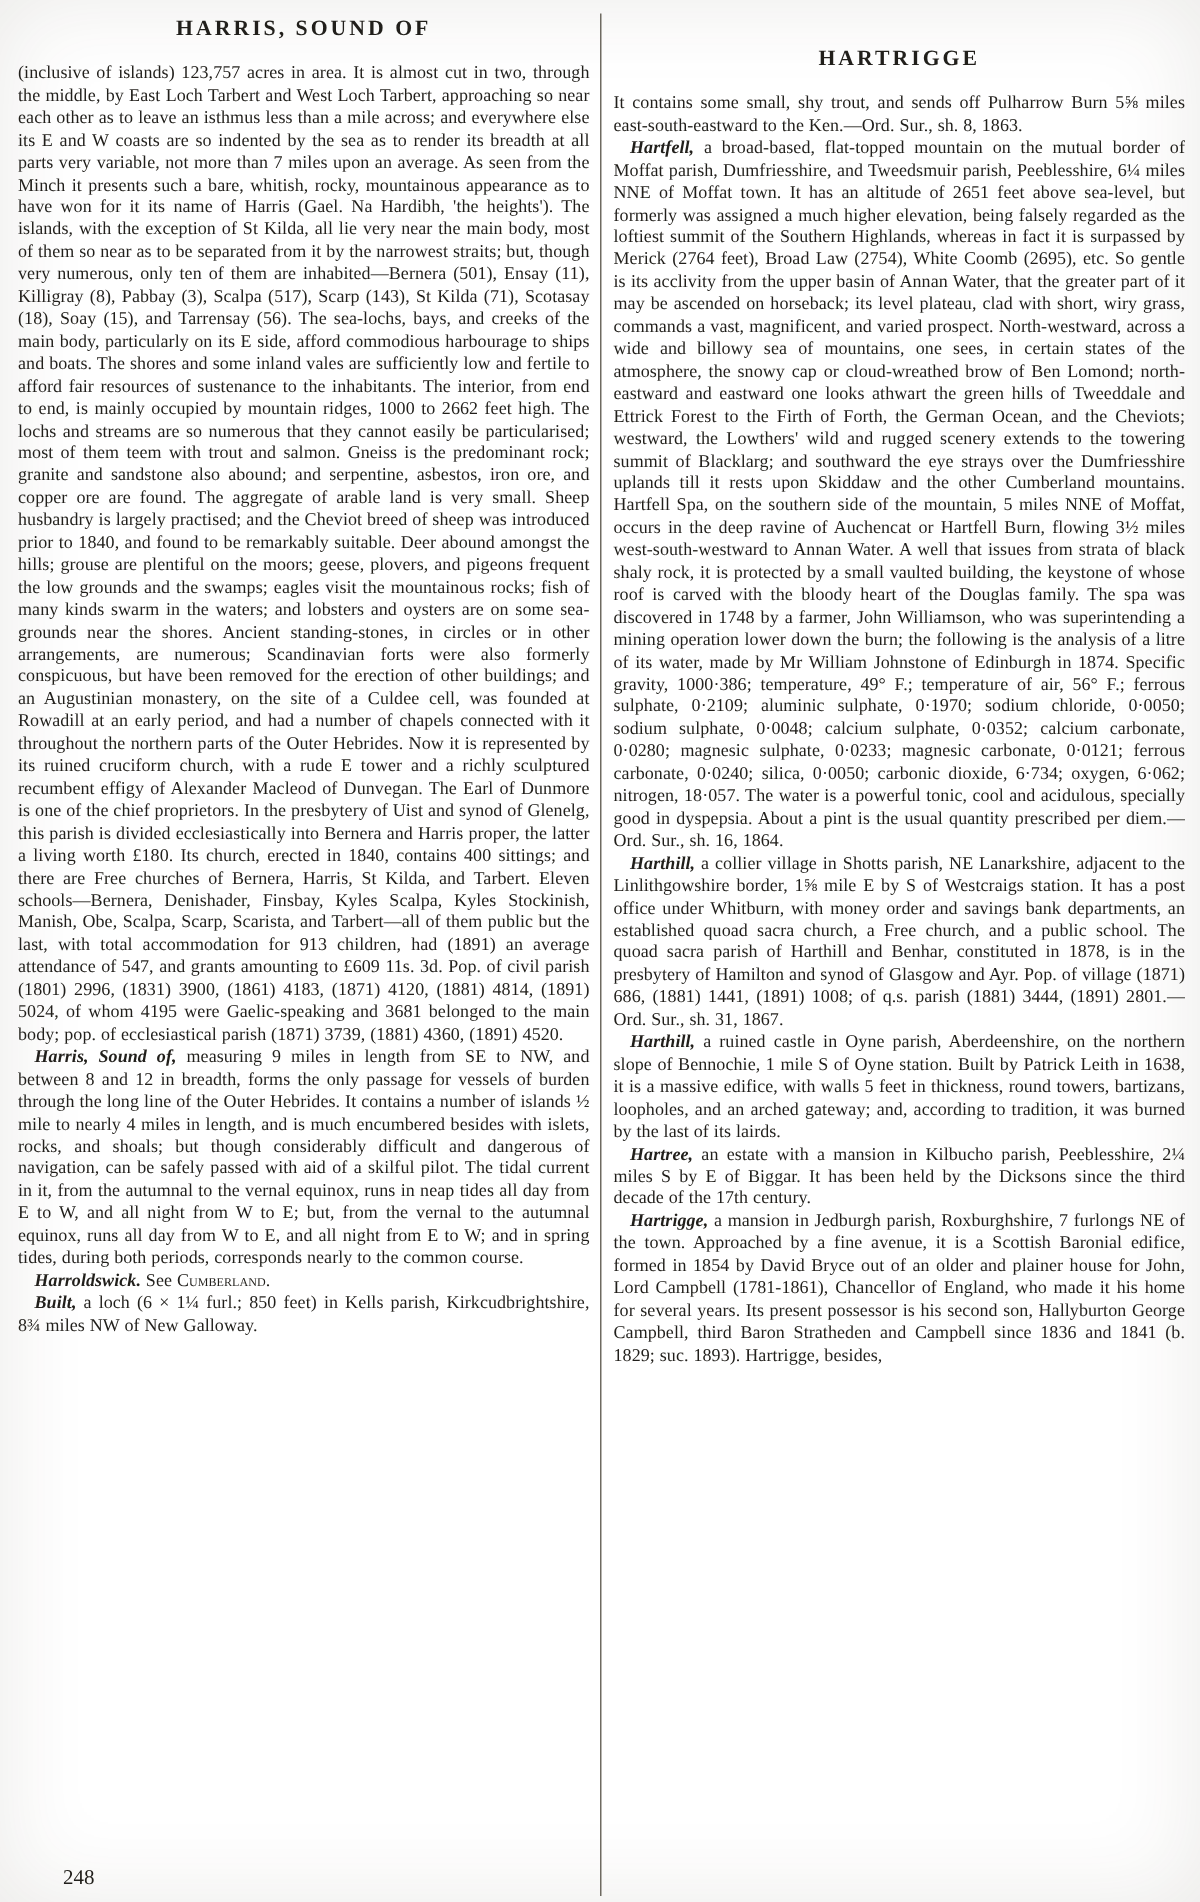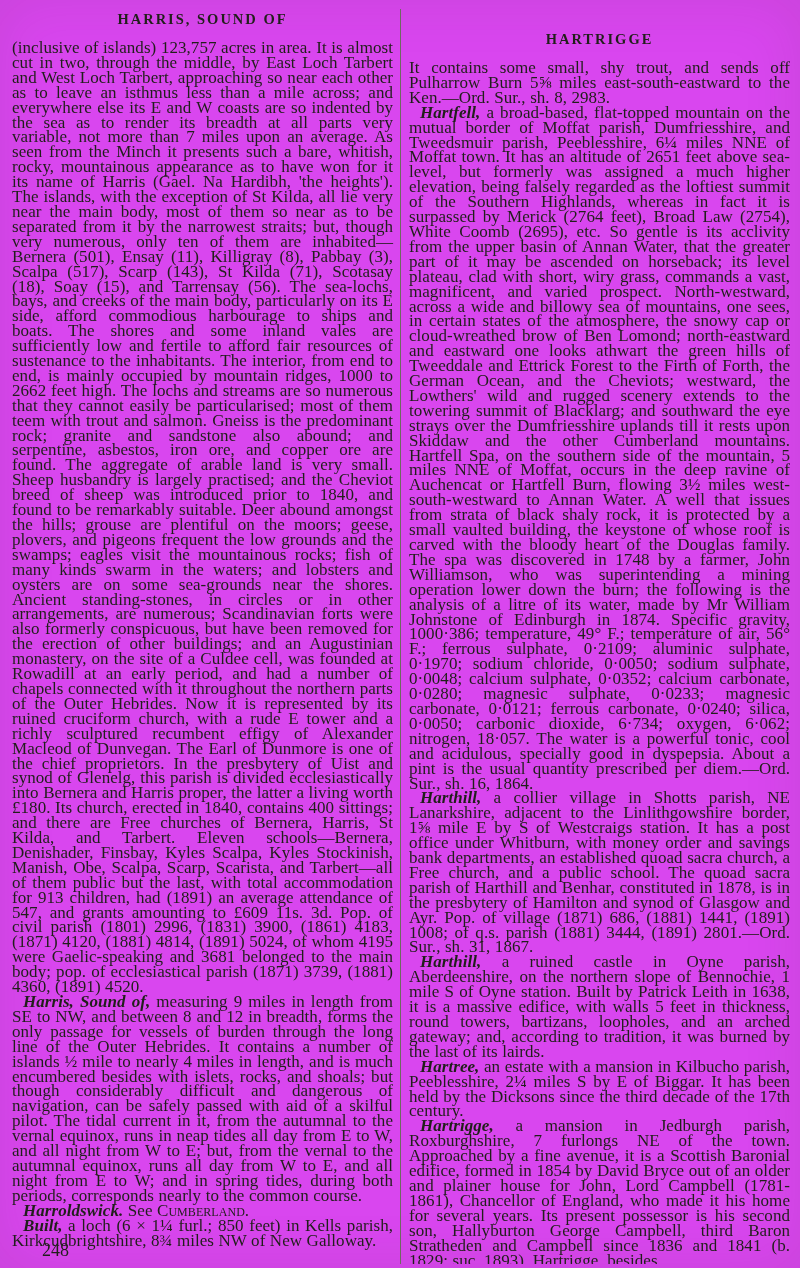--- a/index.html
+++ b/index.html
@@ -1,21 +1,21 @@
 <!DOCTYPE html>
 <html><head>
 <meta charset="utf-8">
 <style>
   html, body { margin: 0; padding: 0; background: #cfccc5; }
   .page {
     position: relative;
     width: 800px;
     height: 1268px;
     margin: 0 auto;
-    background: #d946ef;
+    background: #ffffff;
     color: #211f1b;
     font-family: "Liberation Serif", "DejaVu Serif", serif;
     overflow: hidden;
     box-shadow: inset 0 0 60px rgba(60,50,30,0.10);
   }
   .content {
     position: absolute;
     top: 9px; left: 12px; right: 10px; bottom: 4px;
     display: flex;
   }
@@ -27,33 +27,33 @@
     text-align: center;
     font-weight: bold;
     font-size: 14.5px;
     letter-spacing: 2px;
     margin: 2px 0 13px 0;
     white-space: nowrap;
   }
   .para {
     margin: 0;
     text-align: justify;
-    font-size: 17px;
+    font-size: 12px;
     line-height: 14.9px;
     letter-spacing: 0.05px;
     word-spacing: 0.2px;
   }
   .para.indent { text-indent: 11px; }
   .b { font-weight: bold; font-style: italic; }
   .i { }
   .sc { font-variant: small-caps; }
   .page-number {
     position: absolute;
     left: 42px; bottom: 7px;
-    font-size: 18px;
+    font-size: 14px;
   }
 </style>
 </head>
 <body>
 
 <div class="page">
   <div class="content">
 
     <div class="col col-left">
       <div class="col-header">HARRIS, SOUND OF</div>
@@ -65,21 +65,21 @@
       <p class="para indent"><span class="b">Harroldswick.</span><span class="n">  See </span><span class="sc">Cumberland</span><span class="n">.</span></p>
 
       <p class="para indent"><span class="b">Built,</span><span class="n"> a loch (6 × 1¼ furl.; 850 feet) in Kells parish, Kirkcudbrightshire, 8¾ miles NW of New Galloway.</span></p>
     </div>
 
     <div class="rule"></div>
 
     <div class="col col-right">
       <div class="col-header">HARTRIGGE</div>
 
-      <p class="para"><span class="n">It contains some small, shy trout, and sends off Pulharrow Burn 5⅝ miles east-south-eastward to the Ken.—</span><span class="i">Ord. Sur.,</span><span class="n"> sh. 8, 2983.</span></p>
+      <p class="para"><span class="n">It contains some small, shy trout, and sends off Pulharrow Burn 5⅝ miles east-south-eastward to the Ken.—</span><span class="i">Ord. Sur.,</span><span class="n"> sh. 8, 1863.</span></p>
 
       <p class="para indent"><span class="b">Hartfell,</span><span class="n"> a broad-based, flat-topped mountain on the mutual border of Moffat parish, Dumfriesshire, and Tweedsmuir parish, Peeblesshire, 6¼ miles NNE of Moffat town.  It has an altitude of 2651 feet above sea-level, but formerly was assigned a much higher elevation, being falsely regarded as the loftiest summit of the Southern Highlands, whereas in fact it is surpassed by Merick (2764 feet), Broad Law (2754), White Coomb (2695), etc.  So gentle is its acclivity from the upper basin of Annan Water, that the greater part of it may be ascended on horseback; its level plateau, clad with short, wiry grass, commands a vast, magnificent, and varied prospect.  North-westward, across a wide and billowy sea of mountains, one sees, in certain states of the atmosphere, the snowy cap or cloud-wreathed brow of Ben Lomond; north-eastward and eastward one looks athwart the green hills of Tweeddale and Ettrick Forest to the Firth of Forth, the German Ocean, and the Cheviots; westward, the Lowthers' wild and rugged scenery extends to the towering summit of Blacklarg; and southward the eye strays over the Dumfriesshire uplands till it rests upon Skiddaw and the other Cumberland mountains.  Hartfell Spa, on the southern side of the mountain, 5 miles NNE of Moffat, occurs in the deep ravine of Auchencat or Hartfell Burn, flowing 3½ miles west-south-westward to Annan Water.  A well that issues from strata of black shaly rock, it is protected by a small vaulted building, the keystone of whose roof is carved with the bloody heart of the Douglas family.  The spa was discovered in 1748 by a farmer, John Williamson, who was superintending a mining operation lower down the burn; the following is the analysis of a litre of its water, made by Mr William Johnstone of Edinburgh in 1874.  Specific gravity, 1000·386; temperature, 49° F.; temperature of air, 56° F.; ferrous sulphate, 0·2109; aluminic sulphate, 0·1970; sodium chloride, 0·0050; sodium sulphate, 0·0048; calcium sulphate, 0·0352; calcium carbonate, 0·0280; magnesic sulphate, 0·0233; magnesic carbonate, 0·0121; ferrous carbonate, 0·0240; silica, 0·0050; carbonic dioxide, 6·734; oxygen, 6·062; nitrogen, 18·057.  The water is a powerful tonic, cool and acidulous, specially good in dyspepsia.  About a pint is the usual quantity prescribed per diem.—</span><span class="i">Ord. Sur.,</span><span class="n"> sh. 16, 1864.</span></p>
 
       <p class="para indent"><span class="b">Harthill,</span><span class="n"> a collier village in Shotts parish, NE Lanarkshire, adjacent to the Linlithgowshire border, 1⅝ mile E by S of Westcraigs station.  It has a post office under Whitburn, with money order and savings bank departments, an established </span><span class="i">quoad sacra</span><span class="n"> church, a Free church, and a public school.  The </span><span class="i">quoad sacra</span><span class="n"> parish of Harthill and Benhar, constituted in 1878, is in the presbytery of Hamilton and synod of Glasgow and Ayr.  Pop. of village (1871) 686, (1881) 1441, (1891) 1008; of </span><span class="i">q.s.</span><span class="n"> parish (1881) 3444, (1891) 2801.—</span><span class="i">Ord. Sur.,</span><span class="n"> sh. 31, 1867.</span></p>
 
       <p class="para indent"><span class="b">Harthill,</span><span class="n"> a ruined castle in Oyne parish, Aberdeenshire, on the northern slope of Bennochie, 1 mile S of Oyne station.  Built by Patrick Leith in 1638, it is a massive edifice, with walls 5 feet in thickness, round towers, bartizans, loopholes, and an arched gateway; and, according to tradition, it was burned by the last of its lairds.</span></p>
 
       <p class="para indent"><span class="b">Hartree,</span><span class="n"> an estate with a mansion in Kilbucho parish, Peeblesshire, 2¼ miles S by E of Biggar.  It has been held by the Dicksons since the third decade of the 17th century.</span></p>
 
       <p class="para indent"><span class="b">Hartrigge,</span><span class="n"> a mansion in Jedburgh parish, Roxburghshire, 7 furlongs NE of the town.  Approached by a fine avenue, it is a Scottish Baronial edifice, formed in 1854 by David Bryce out of an older and plainer house for John, Lord Campbell (1781-1861), Chancellor of England, who made it his home for several years.  Its present possessor is his second son, Hallyburton George Campbell, third Baron Stratheden and Campbell since 1836 and 1841 (b. 1829; suc. 1893).  Hartrigge, besides,</span></p>

